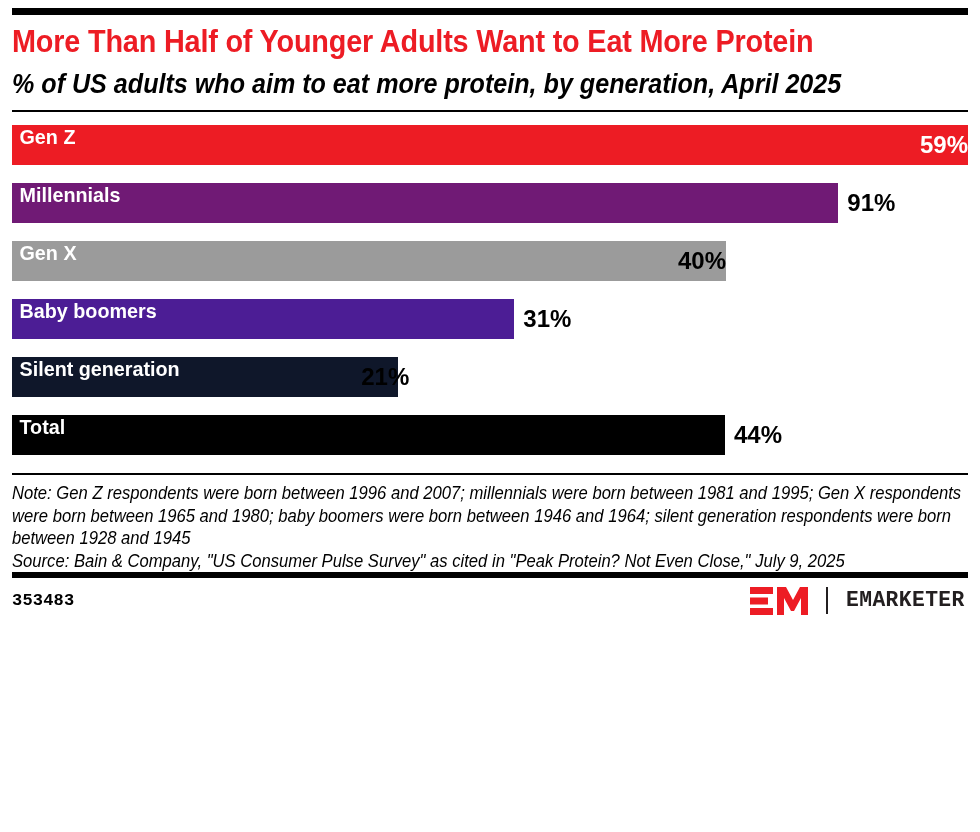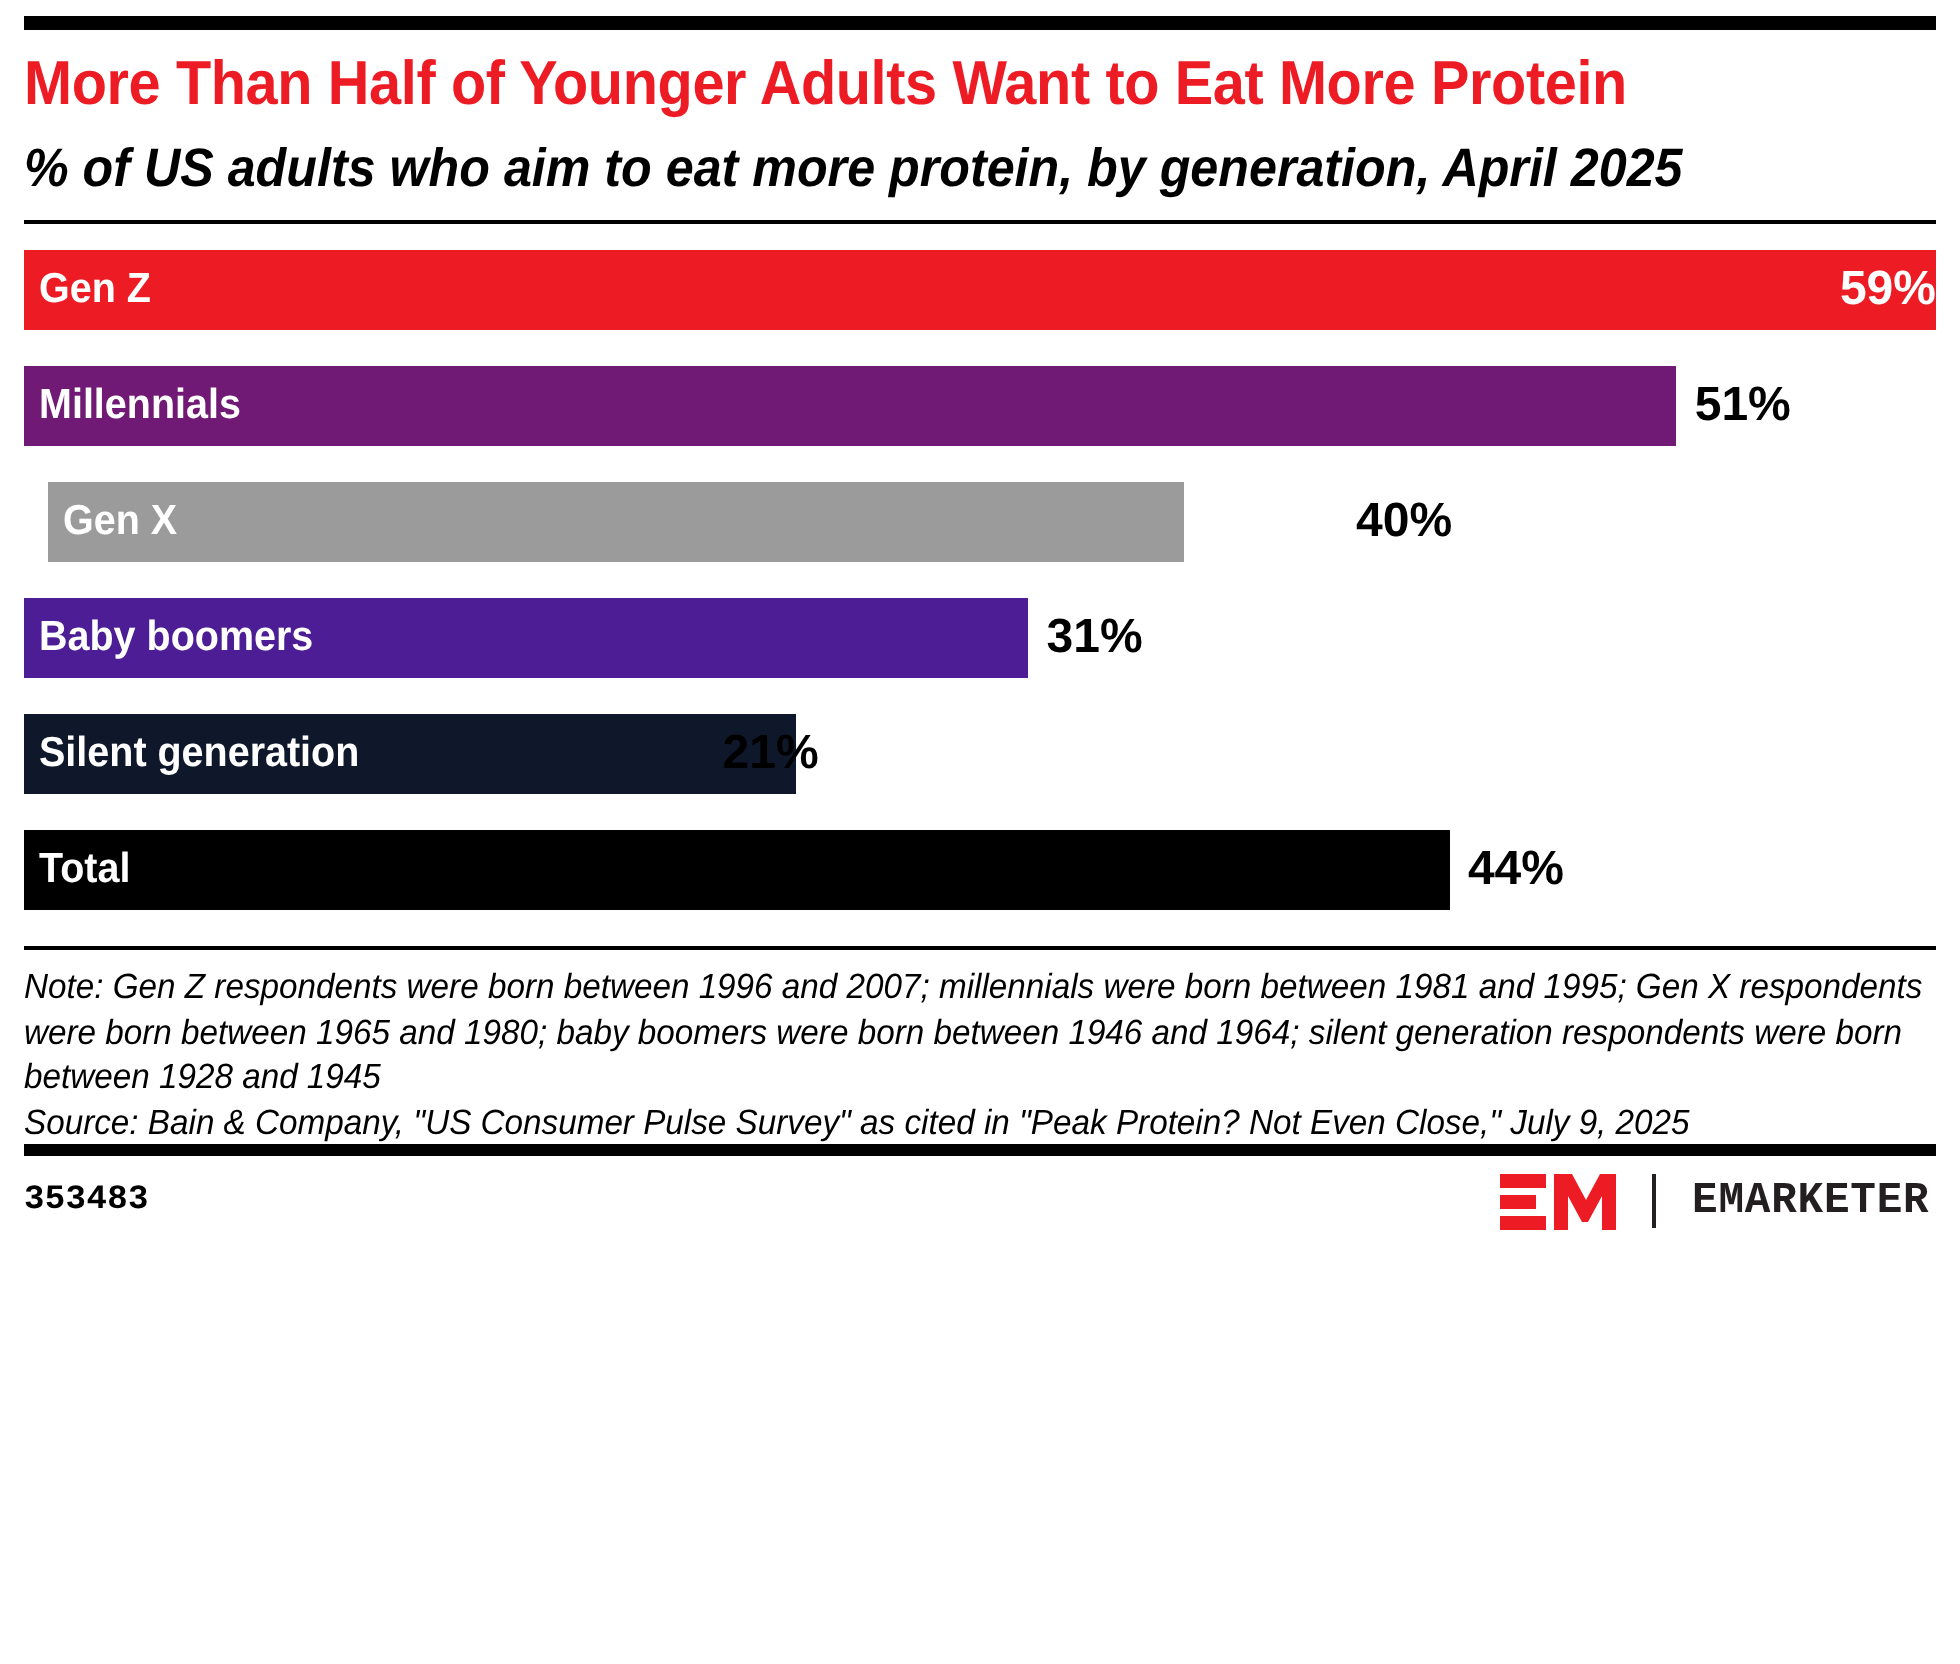--- a/index.html
+++ b/index.html
@@ -68,21 +68,21 @@
     position: relative;
     height: 40px;
     margin-bottom: 18px;
   }
   .bar {
     position: absolute;
     left: 0;
     top: 0;
     height: 40px;
     display: flex;
-    align-items: center;
+    align-items: flex-start;
     box-sizing: border-box;
   }
   .bar-label {
     color: #ffffff;
     font-weight: bold;
     font-size: 21px;
     padding-left: 8px;
     white-space: nowrap;
     transform: scaleX(0.94);
     transform-origin: left center;
@@ -170,24 +170,24 @@
       <div class="bar-row">
         <div class="bar" style="width: 956px; background: rgb(237, 28, 36);">
           <span class="bar-label">Gen Z</span>
         </div>
         <div class="bar-value inside" style="left: 0px; width: 956px;">59%</div>
       </div>
       <div class="bar-row">
         <div class="bar" style="width: 826.373px; background: #701a75;">
           <span class="bar-label">Millennials</span>
         </div>
-        <div class="bar-value outside" style="left: 826.373px;">51%</div>
-      </div>
-      <div class="bar-row">
-        <div class="bar" style="width: 568px; background: rgb(155, 155, 155); margin-left: 12px;">
+        <div class="bar-value outside" style="left: 826.373px;">91%</div>
+      </div>
+      <div class="bar-row">
+        <div class="bar" style="width: 714px; background: rgb(155, 155, 155);">
           <span class="bar-label">Gen X</span>
         </div>
         <div class="bar-value outside" style="left: 637px; margin-left: 20px;">40%</div>
       </div>
       <div class="bar-row">
         <div class="bar" style="width: 502.305px; background: #4c1d95;">
           <span class="bar-label">Baby boomers</span>
         </div>
         <div class="bar-value outside" style="left: 502.305px;">31%</div>
       </div>

